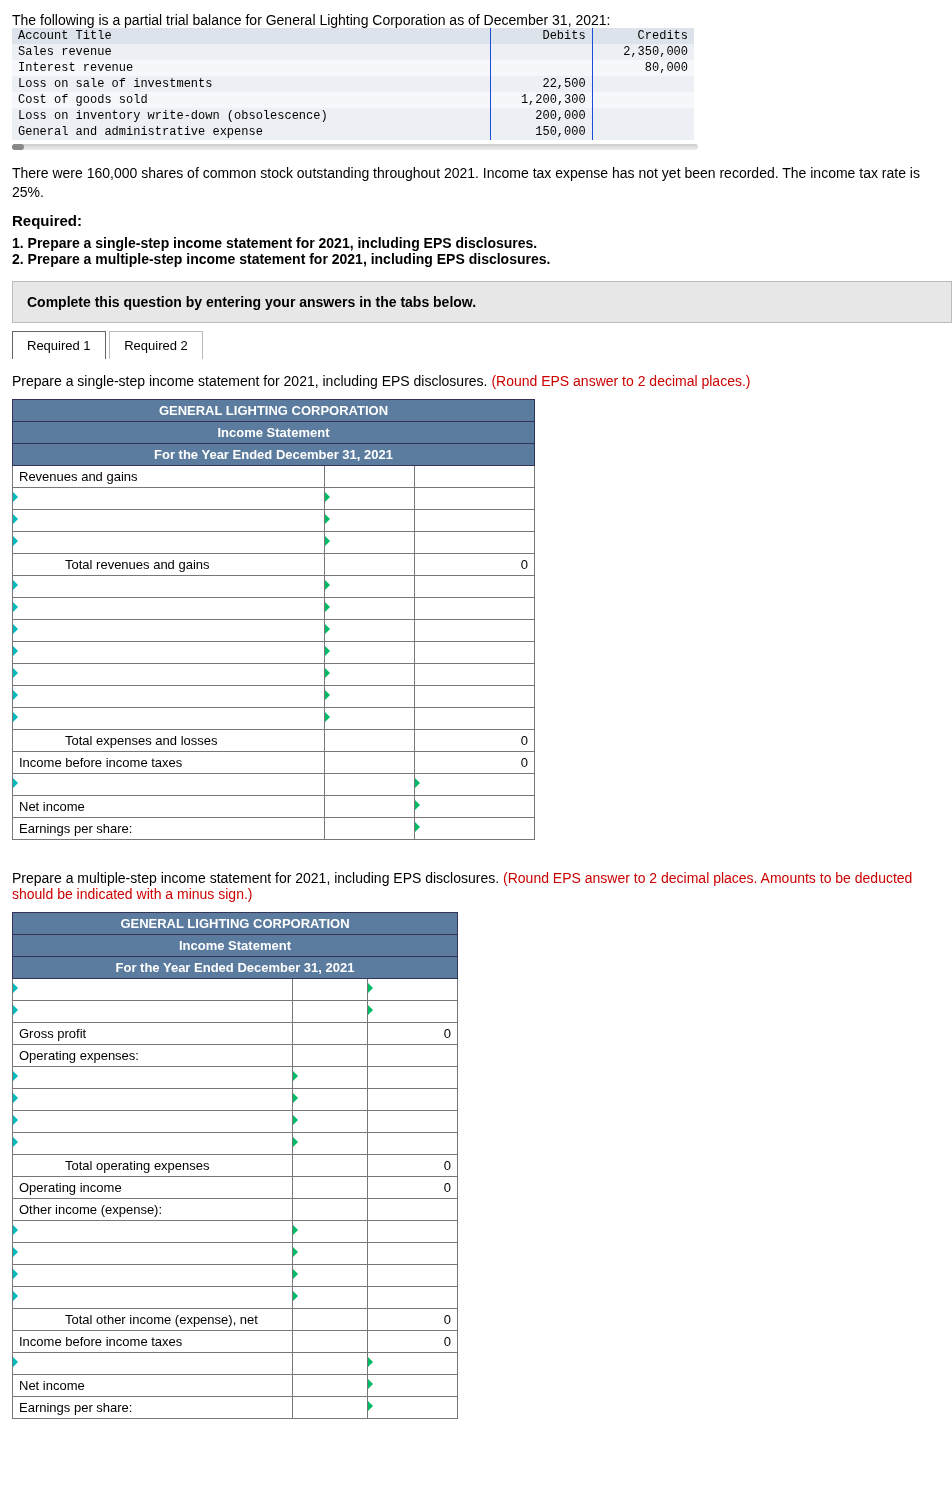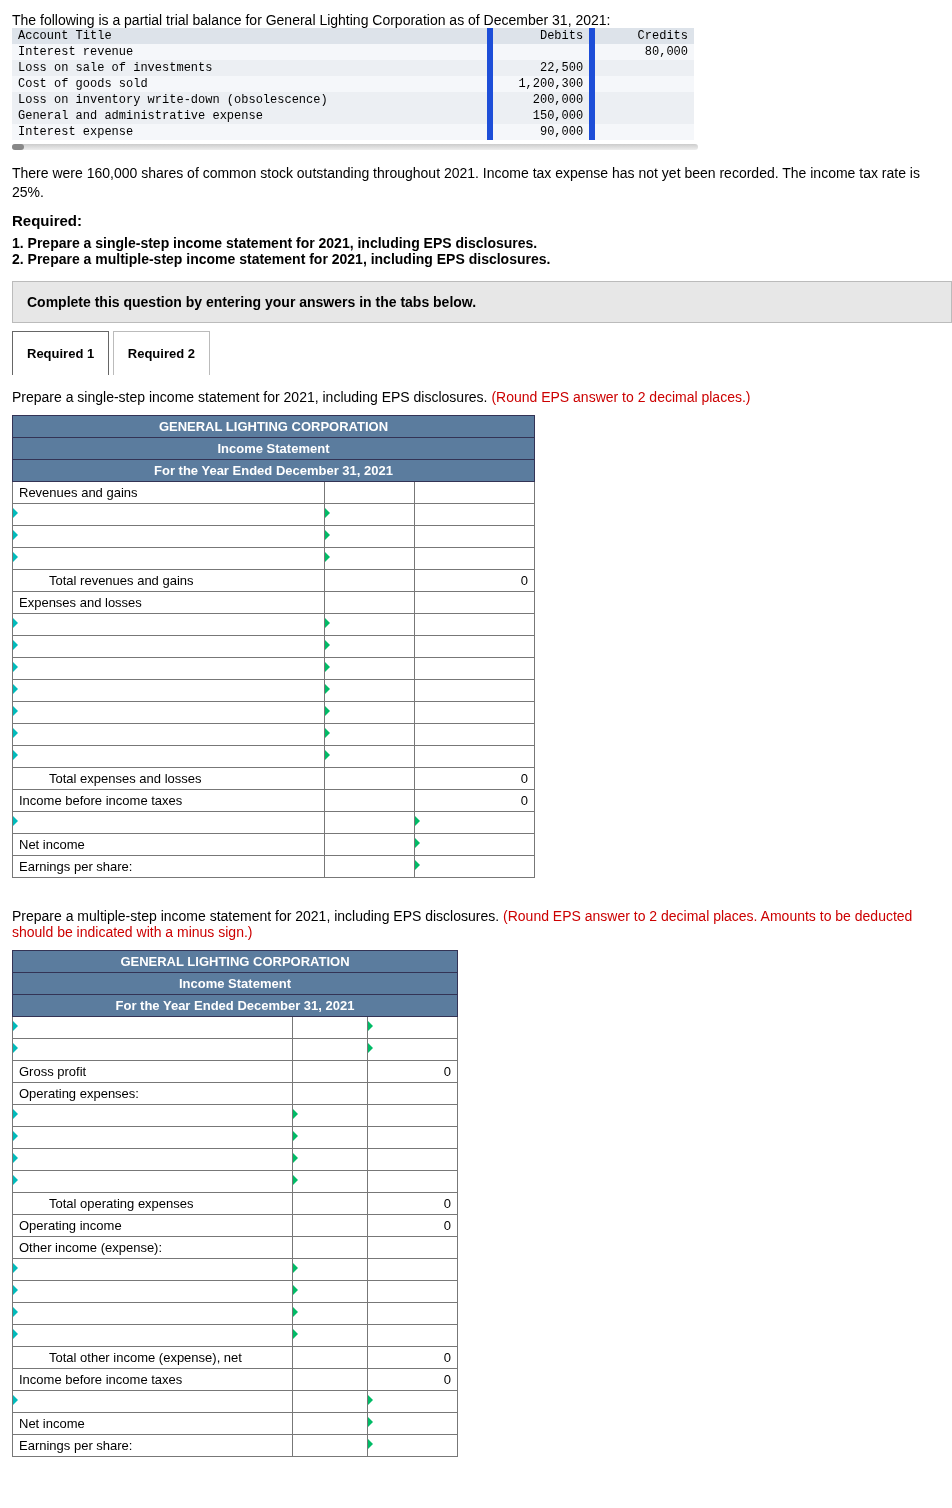--- a/index.html
+++ b/index.html
@@ -8,21 +8,21 @@
     font-size: 13px;
     color: #000;
     background: #fff;
     padding: 12px;
     width: 952px;
   }
   .intro { font-size: 14px; }
 
   
   .tb { width: 682px; border-collapse: collapse; font-family: "Courier New", monospace; font-size: 12px; margin-bottom: 4px;}
-  .tb td { padding: 1px 6px; border-right: 6px solid #1d4ed8; }
+  .tb td { padding: 1px 6px; border-right: 1px solid #1d4ed8; }
   .tb tr td:last-child { border-right: none; }
   .tb .hdr td { background: #dde3ea; }
   .tb .odd td { background: #eceff3; }
   .tb .even td { background: #f5f7fa; }
   .tb .debit, .tb .credit { text-align: right; white-space: pre; width: 100px; padding-left: 12px;}
   .tb .title { width: 470px; }
   .tb-scroll { width: 686px; height: 6px; background: linear-gradient(#ccc,#eee); border-radius:3px; margin-bottom:14px;}
   .tb-scroll::after{content:"";display:block;width:12px;height:6px;background:#888;border-radius:3px;}
 
   .para { font-size: 14px; margin: 8px 0; line-height: 1.35; }
@@ -32,41 +32,41 @@
   
   .graybar {
     background: #e7e7e7; border: 1px solid #bbb;
     padding: 12px 14px; font-weight: bold; font-size: 14px;
     margin-bottom: 8px; width: 940px;
   }
 
   
   .tabs { margin-bottom: 14px; }
   .tab {
-    display: inline-block; padding: 14px 14px;
+    display: inline-block; padding: 6px 14px;
     border: 1px solid #bbb; border-bottom: none;
-    font-size: 13px; background: #fff; font-weight: bold;
+    font-size: 13px; background: #fff;
   }
   .tab.active { border-color: #666; }
 
   .instr { font-size: 14px; margin-bottom: 10px; }
   .red { color: #c00; }
 
   
   .stmt { border-collapse: collapse; margin-bottom: 30px; }
   .stmt td {
     border: 1px solid #777; height: 22px; padding: 2px 6px;
     font-size: 13px; vertical-align: middle;
   }
   .stmt .hdr td {
     background: #5b7c9e; color: #fff; text-align: center;
     font-weight: bold; border: 1px solid #335;
   }
   .stmt td.num { text-align: right; }
-  .stmt td.indent2 { padding-left: 36px; }
+  .stmt td.indent2 { padding-left: 52px; }
   .drop { position: relative; }
   .drop::before {
     content: ""; position: absolute; left: 0; top: 4px;
     border-left: 5px solid #0b6; border-top: 5px solid transparent;
     border-bottom: 5px solid transparent;
   }
   .drop.lbl::before { border-left-color: #0bb; }
 
   
   .ss .c1 { width: 312px; }
@@ -86,20 +86,25 @@
 
 <p class="intro">The following is a partial trial balance for General Lighting Corporation as of December 31, 2021:</p>
 
 <table class="tb">
   <tbody>
       <tr class="hdr">
     <td class="title">Account Title</td>
     <td class="debit">Debits</td>
     <td class="credit">Credits</td>
   </tr>
+  <tr class="odd">
+        <td class="title">Sales revenue</td>
+        <td class="debit"></td>
+        <td class="credit">2,350,000</td>
+      </tr>
   <tr class="even">
         <td class="title">Interest revenue</td>
         <td class="debit"></td>
         <td class="credit">80,000</td>
       </tr>
   <tr class="odd">
         <td class="title">Loss on sale of investments</td>
         <td class="debit">22,500</td>
         <td class="credit"></td>
       </tr>
@@ -109,25 +114,20 @@
         <td class="credit"></td>
       </tr>
   <tr class="odd">
         <td class="title">Loss on inventory write-down (obsolescence)</td>
         <td class="debit">200,000</td>
         <td class="credit"></td>
       </tr>
   <tr class="odd">
         <td class="title">General and administrative expense</td>
         <td class="debit">150,000</td>
-        <td class="credit"></td>
-      </tr>
-  <tr class="even">
-        <td class="title">Interest expense</td>
-        <td class="debit">90,000</td>
         <td class="credit"></td>
       </tr>
 </tbody>
   </table>
 <div class="tb-scroll"></div>
 
 <p class="para">There were 160,000 shares of common stock outstanding throughout 2021. Income tax expense has not yet been recorded. The income tax rate is 25%.</p>
 
 <p class="req-hd">Required:</p>
 <div class="req-list">
@@ -178,25 +178,20 @@
         <td class="c2 drop"></td>
         <td class="c3"></td>
       </tr>
   <tr>
         <td class="c1 indent2">Total revenues and gains</td>
         <td class="c2"></td>
         <td class="c3 num">0</td>
       </tr>
 
   <tr>
-        <td class="c1">Expenses and losses</td>
-        <td class="c2"></td>
-        <td class="c3"></td>
-      </tr>
-  <tr>
         <td class="c1 drop lbl"></td>
         <td class="c2 drop"></td>
         <td class="c3"></td>
       </tr>
   <tr>
         <td class="c1 drop lbl"></td>
         <td class="c2 drop"></td>
         <td class="c3"></td>
       </tr>
   <tr>

